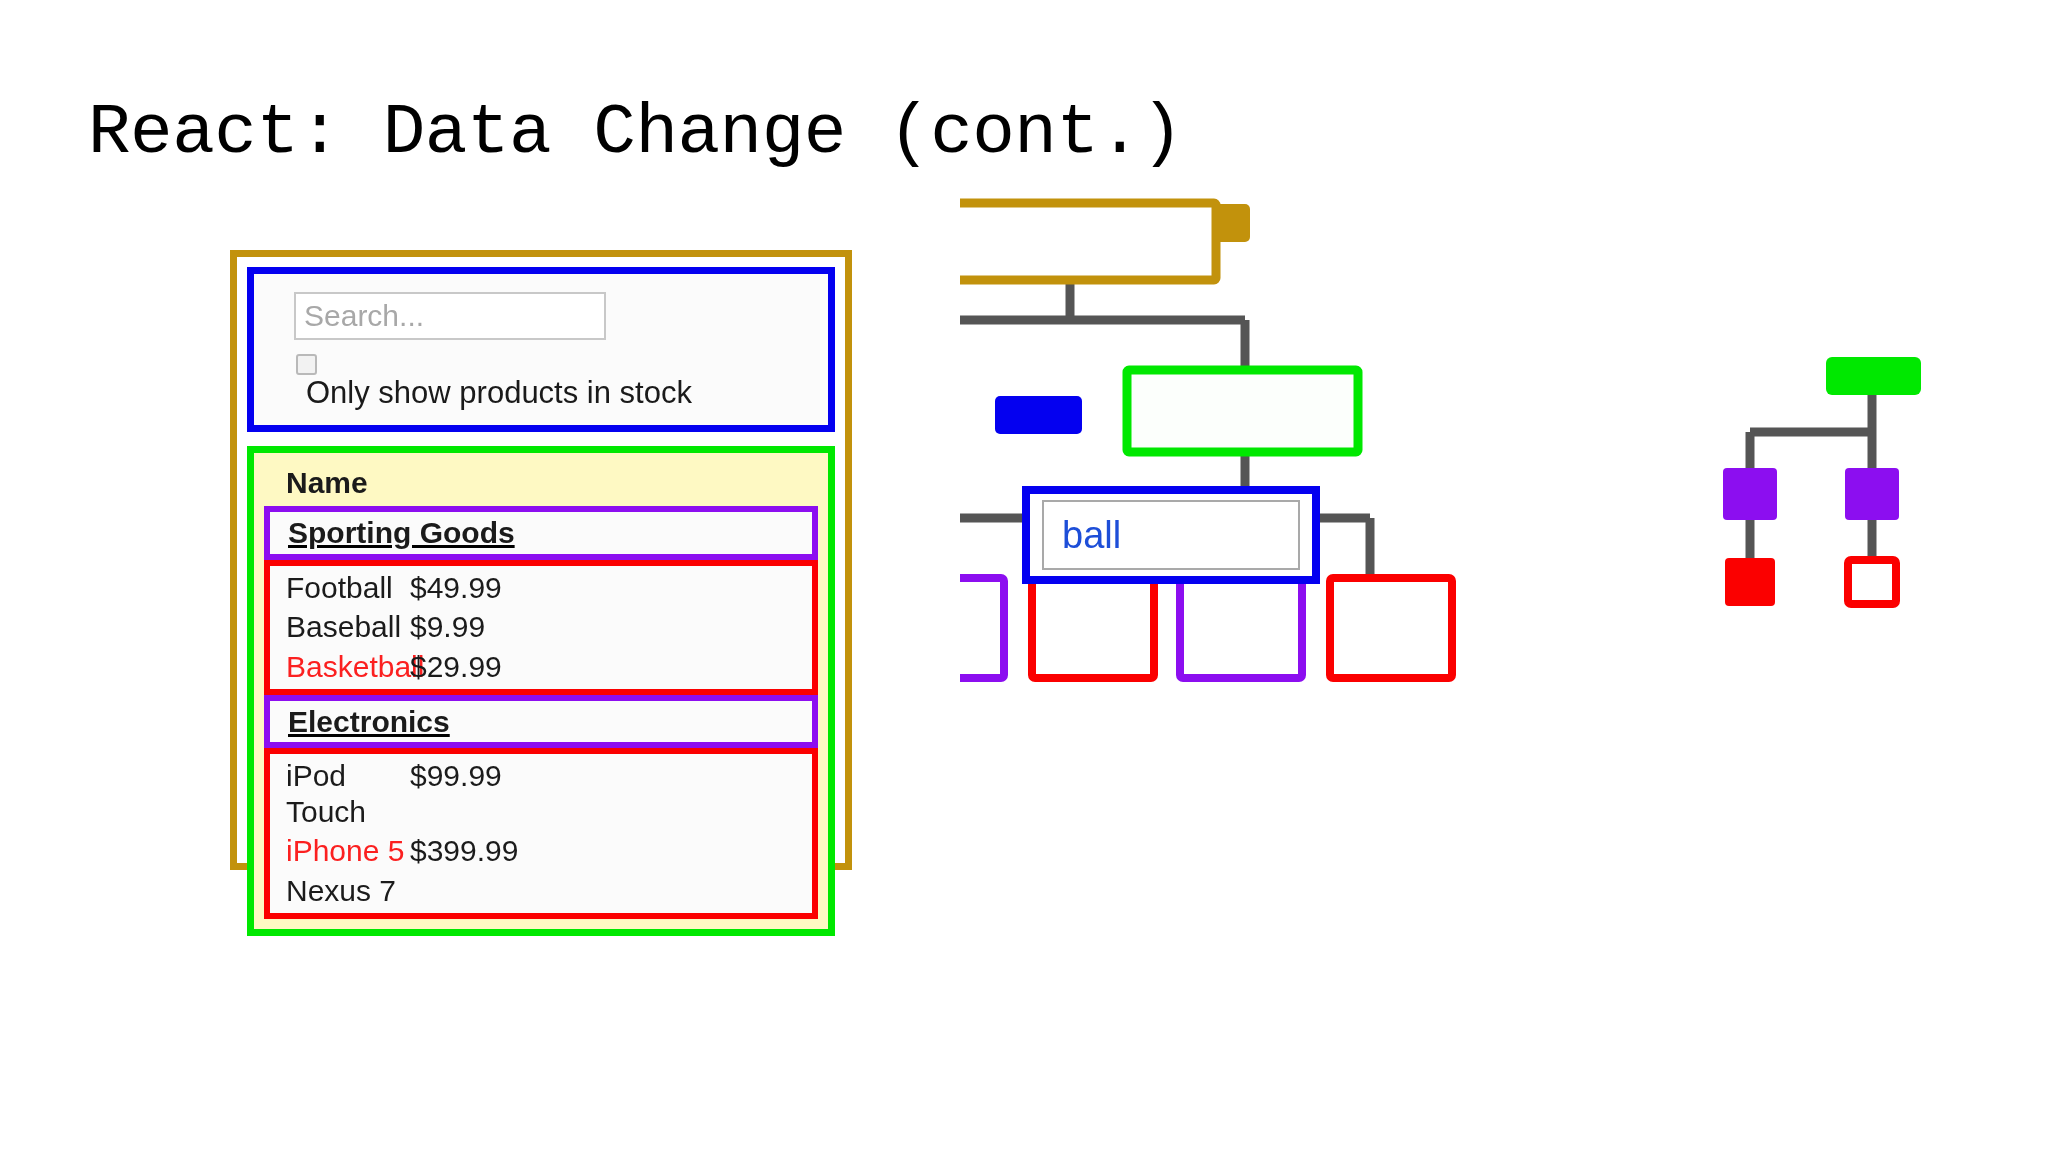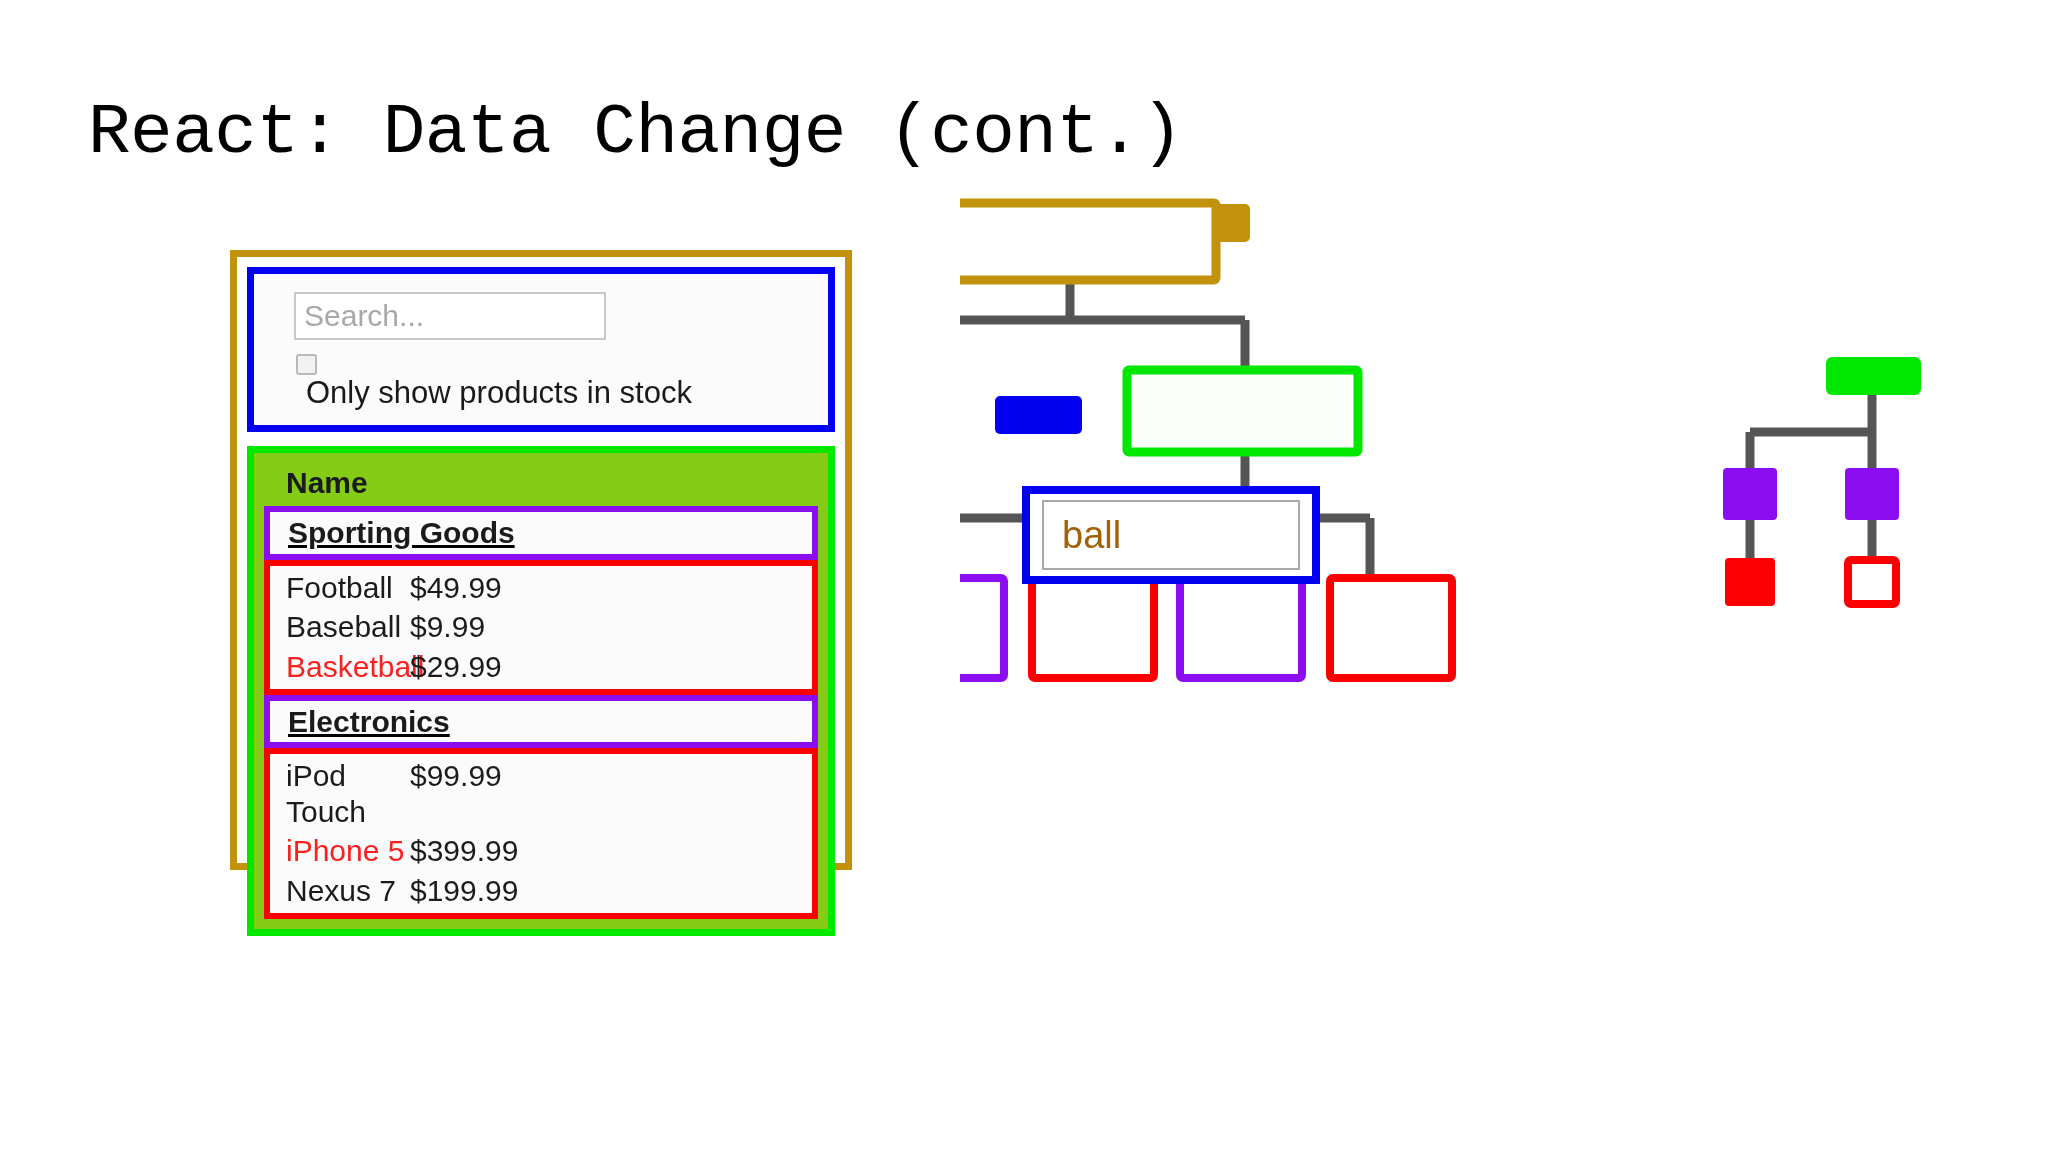--- a/index.html
+++ b/index.html
@@ -88,21 +88,21 @@
     color: #1a1a1a;
     margin-left: 10px;
     white-space: nowrap;
     font-family: "Liberation Sans", sans-serif;
   }
 
   
   #table-panel {
     box-sizing: border-box;
     border: 7px solid #00e800;
-    background: #84cc16;
+    background: #fef9c3;
     padding: 8px 10px 10px 10px;
   }
   .t-row {
     display: flex;
     font-size: 30px;
     font-family: "Liberation Sans", sans-serif;
     color: #1b1b1b;
     line-height: 1.18;
     padding: 2px 0 2px 20px;
     box-sizing: border-box;
@@ -159,21 +159,21 @@
     height: 70px;
     box-sizing: border-box;
     border: 2px solid #a9a9a9;
     background: #ffffff;
     display: flex;
     align-items: center;
     padding-left: 18px;
   }
   #ball-text {
     font-size: 38px;
-    color: #a16207;
+    color: #1d4ed8;
     font-family: "Liberation Sans", sans-serif;
   }
 </style>
 </head>
 <body>
 
 <div id="slide-title">React: Data Change (cont.)</div>
 
 <div id="app-mock">
 
@@ -220,21 +220,20 @@
       <div class="t-row">
         <span class="c-name">iPod Touch</span>
         <span class="c-price">$99.99</span>
       </div>
       <div class="t-row">
         <span class="c-name oos">iPhone 5</span>
         <span class="c-price">$399.99</span>
       </div>
       <div class="t-row">
         <span class="c-name">Nexus 7</span>
-        <span class="c-price">$199.99</span>
       </div>
     </div>
 
   </div>
 </div>
 
 <div id="tree">
   <svg width="1010" height="720" viewBox="0 0 1010 720" xmlns="http://www.w3.org/2000/svg">
 
     <g stroke="#555555" stroke-width="9" fill="none" stroke-linecap="butt">

